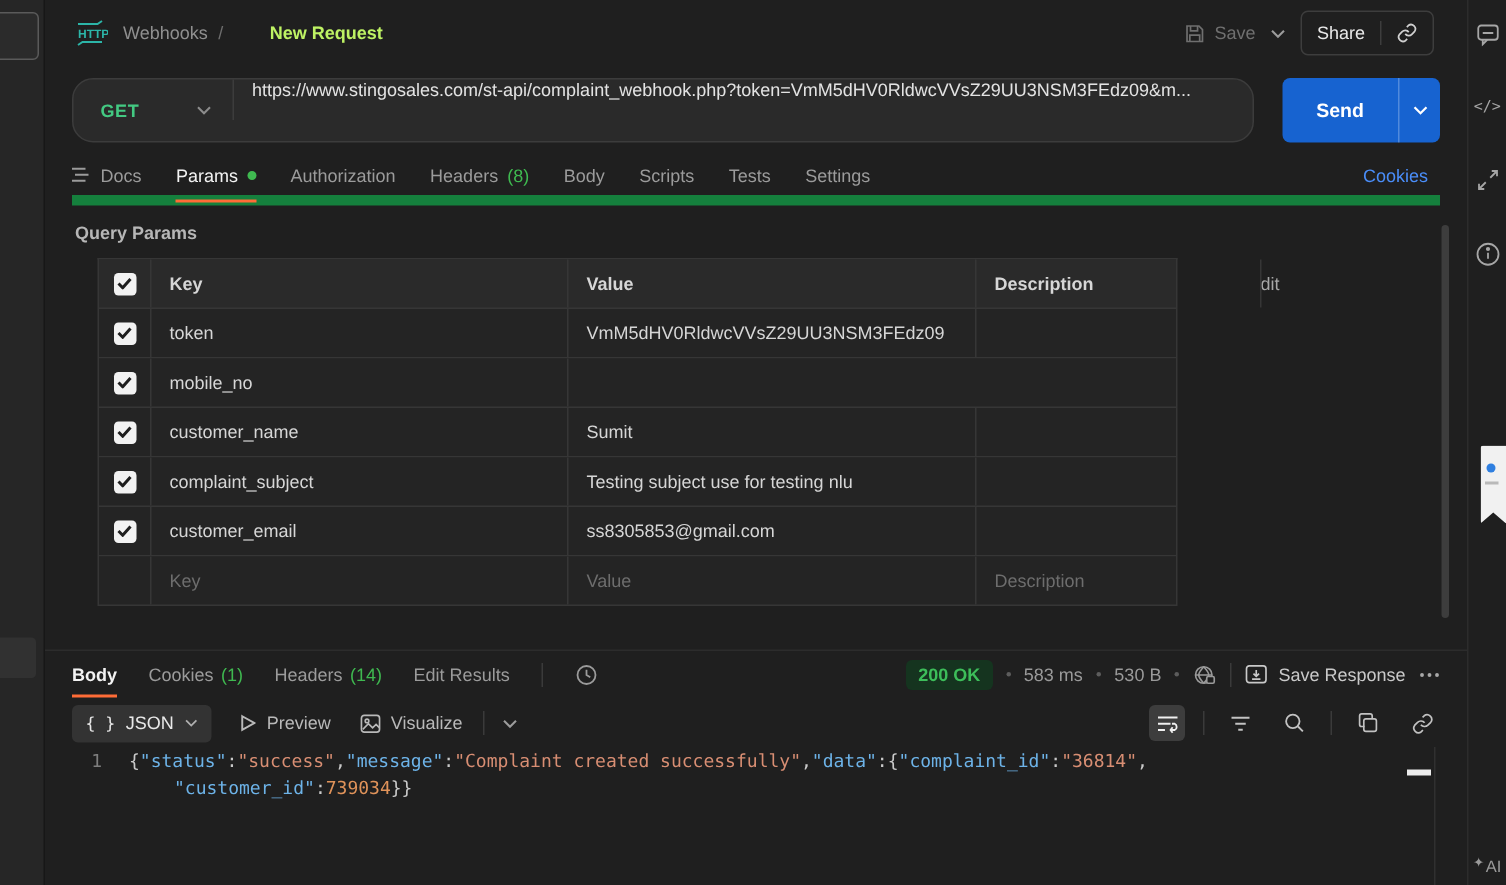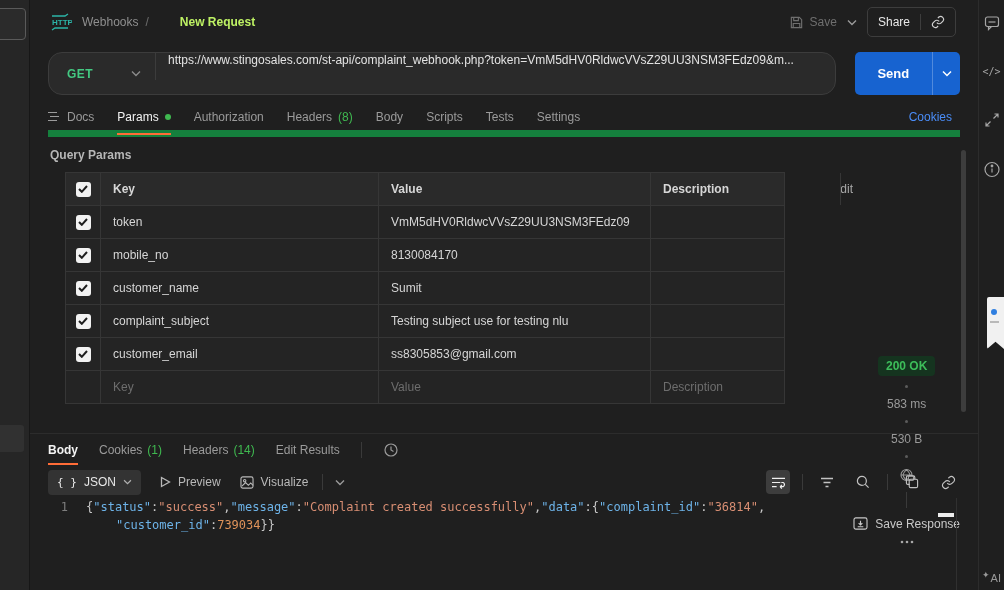--- a/index.html
+++ b/index.html
@@ -64,21 +64,21 @@
   
   .v-scrollbar { position:absolute; left:931px; top:150px; width:5px; height:262px; background:#3d3d3d; border-radius:3px; }
 
   
   .response { position:absolute; left:0; top:433px; width:948px; height:157px; border-top:1px solid #2c2c2c; }
   .resp-tabs { position:absolute; left:18px; top:0; width:912px; height:31px; display:flex; align-items:center; gap:21px; color:#9b9b9b; }
   .rtab { display:flex; align-items:center; gap:5px; height:31px; position:relative; cursor:pointer; }
   .rtab.active { color:#f3f3f3; font-weight:bold; }
   .rtab.active::after { content:""; position:absolute; left:0; right:0; bottom:0; height:2px; background:#ff6c37; }
   .rt-divider { width:1px; height:16px; background:#3a3a3a; }
-  .resp-status { margin-left:auto; display:flex; align-items:center; gap:9px; color:#9a9a9a;flex-direction:column; }
+  .resp-status { margin-left:auto; display:flex; align-items:center; gap:9px; color:#9a9a9a; }
   .status-badge { background:#15341f; color:#3dbd5a; font-weight:bold; padding:3px 8px; border-radius:4px; }
   .dot-sep { width:3px; height:3px; border-radius:50%; background:#5c5c5c; }
   .save-resp { display:flex; align-items:center; gap:7px; color:#c9c9c9; cursor:pointer; }
 
   
   .resp-toolbar { position:absolute; left:18px; top:33px; width:912px; height:30px; display:flex; align-items:center; color:#b9b9b9; }
   .json-btn { display:flex; align-items:center; gap:7px; background:#333333; border-radius:4px; height:25px; padding:0 9px; color:#e8e8e8; cursor:pointer; }
   .tool-item { display:flex; align-items:center; gap:7px; margin-left:19px; cursor:pointer; }
   .toolbar-right { margin-left:auto; display:flex; align-items:center; gap:12px; }
   .icon-btn { display:flex; align-items:center; justify-content:center; width:24px; height:24px; border-radius:4px; cursor:pointer; color:#c2c2c2; }
@@ -257,21 +257,20 @@
       </div>
       <div class="qp-row">
         <div class="qp-cell check">
             <span class="checkbox">
               <svg width="10" height="8" viewBox="0 0 10 8" fill="none" stroke="#1e1e1e" stroke-width="2">
                 <path d="M1 4 l2.8 2.8 L9 1"></path>
               </svg>
             </span>
           </div>
         <div class="qp-cell">mobile_no</div>
-        <div class="qp-cell">8130084170</div>
         <div class="qp-cell"></div>
       </div>
       <div class="qp-row">
         <div class="qp-cell check">
             <span class="checkbox">
               <svg width="10" height="8" viewBox="0 0 10 8" fill="none" stroke="#1e1e1e" stroke-width="2">
                 <path d="M1 4 l2.8 2.8 L9 1"></path>
               </svg>
             </span>
           </div>

